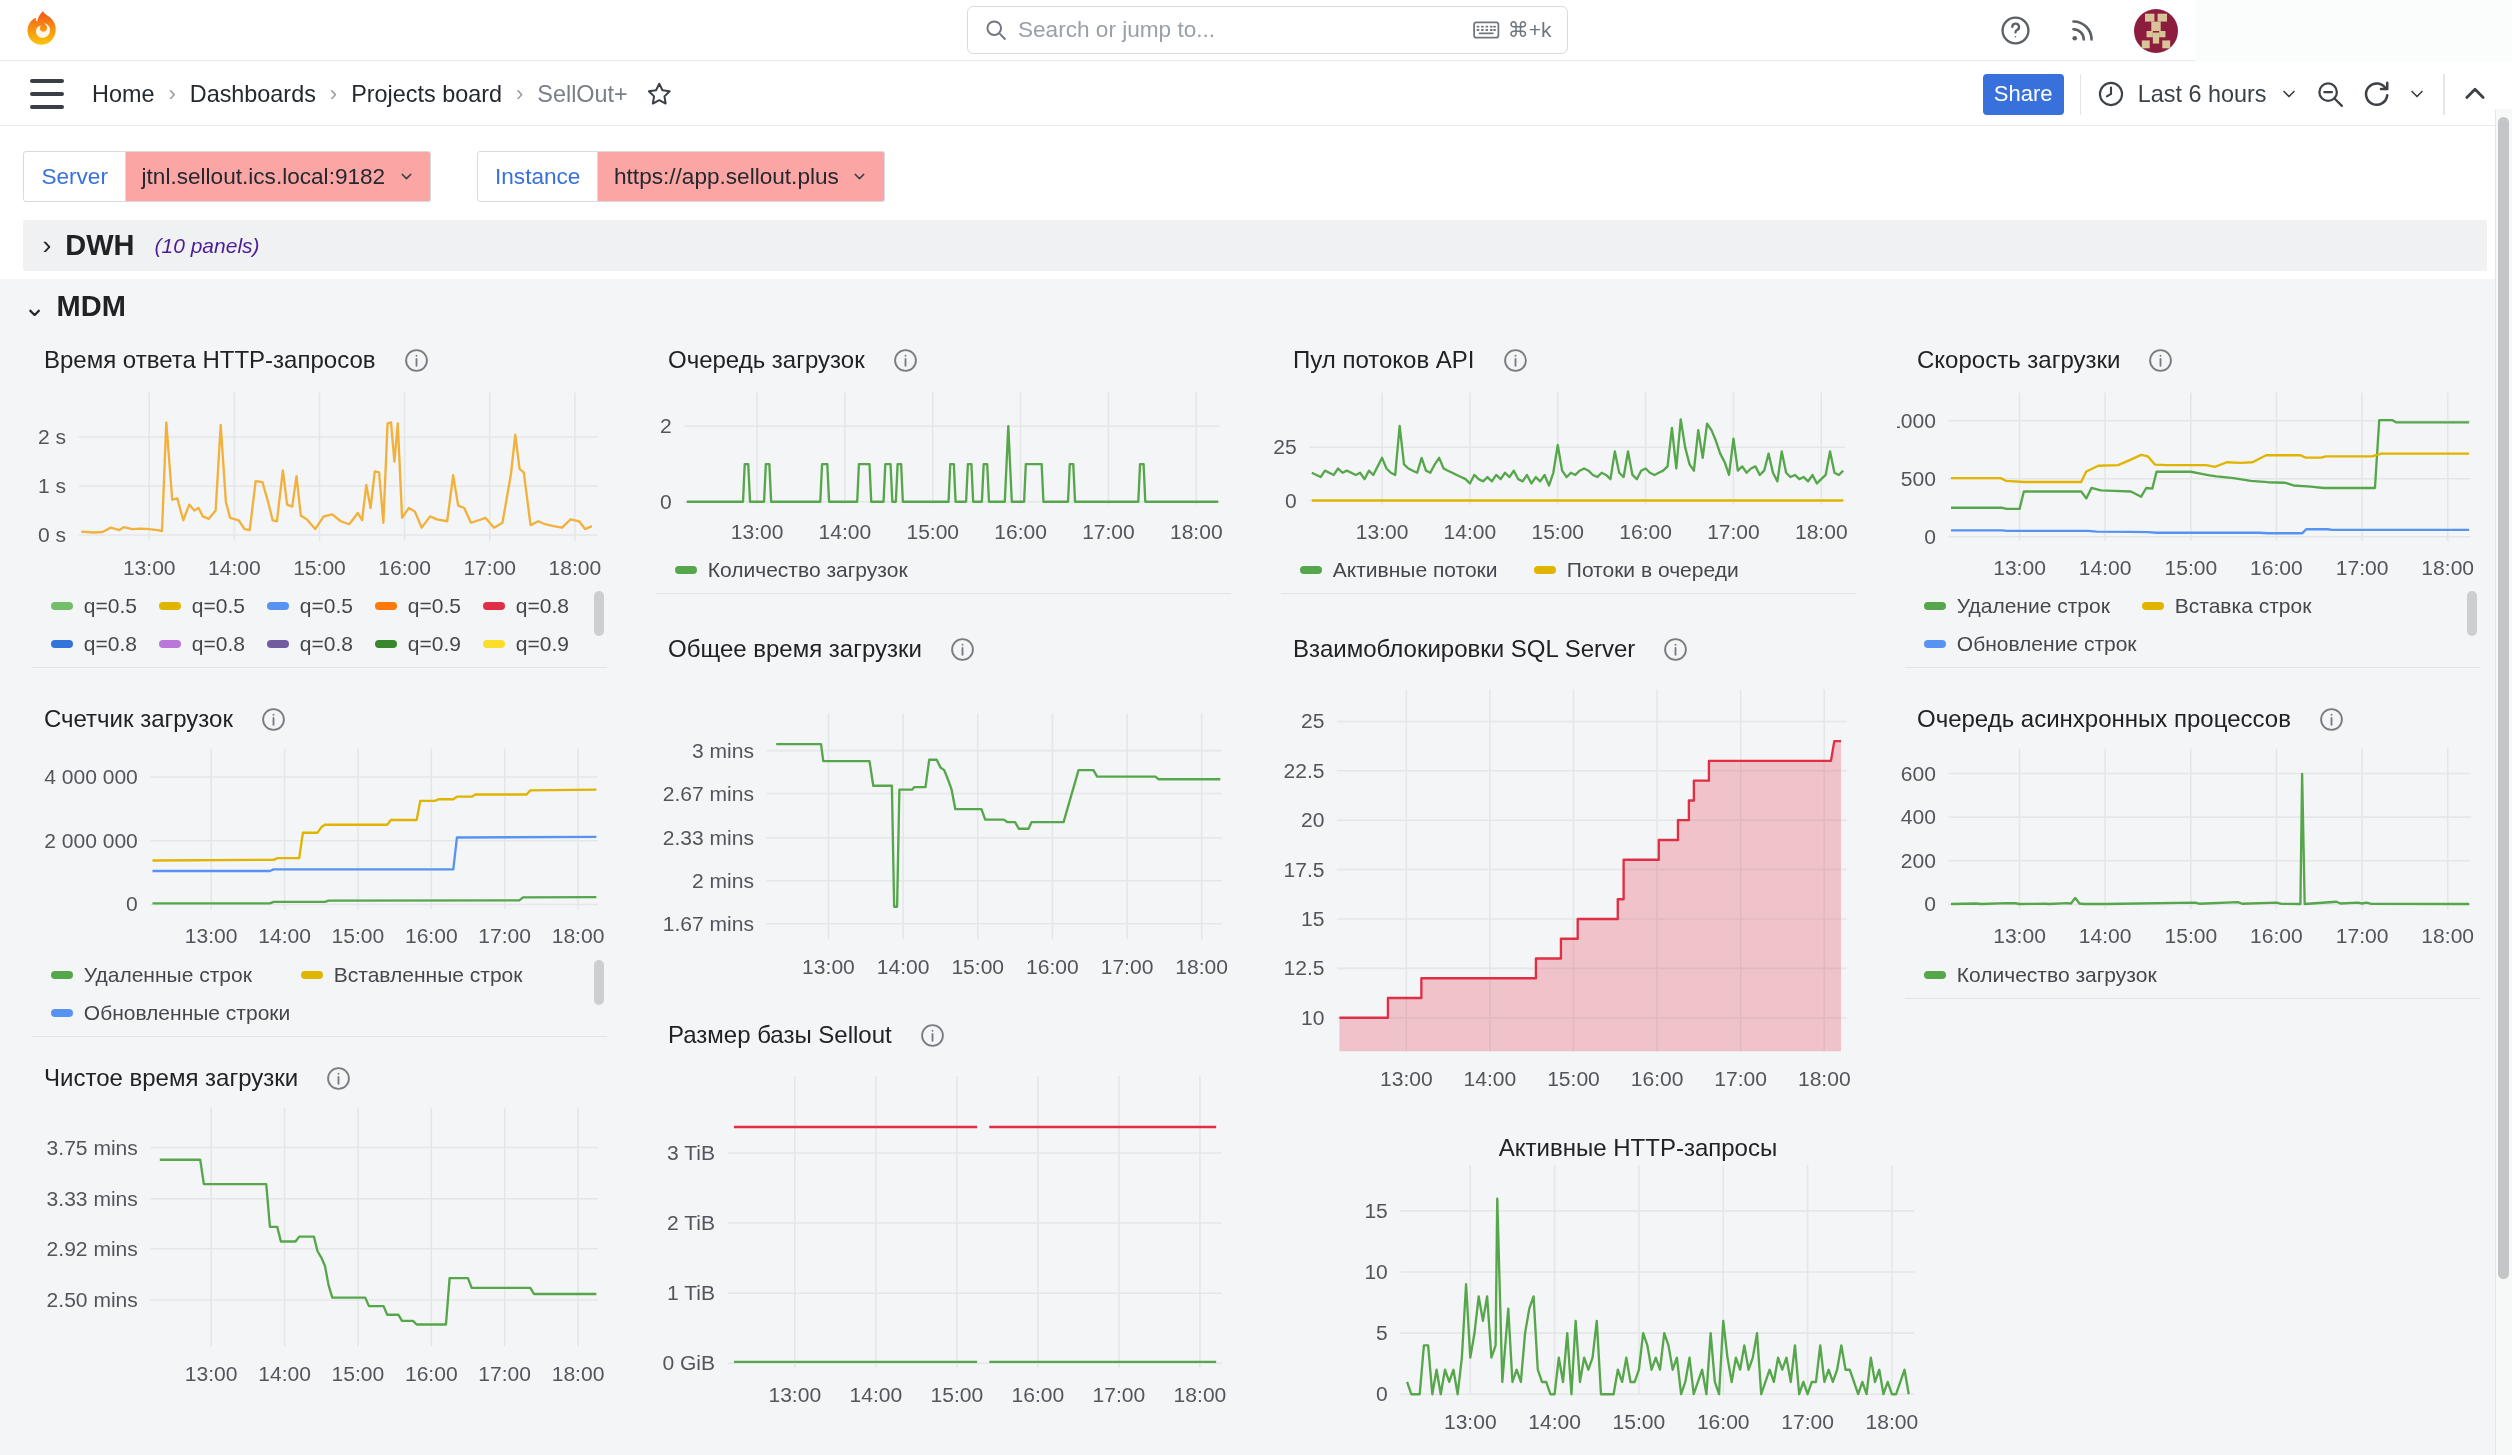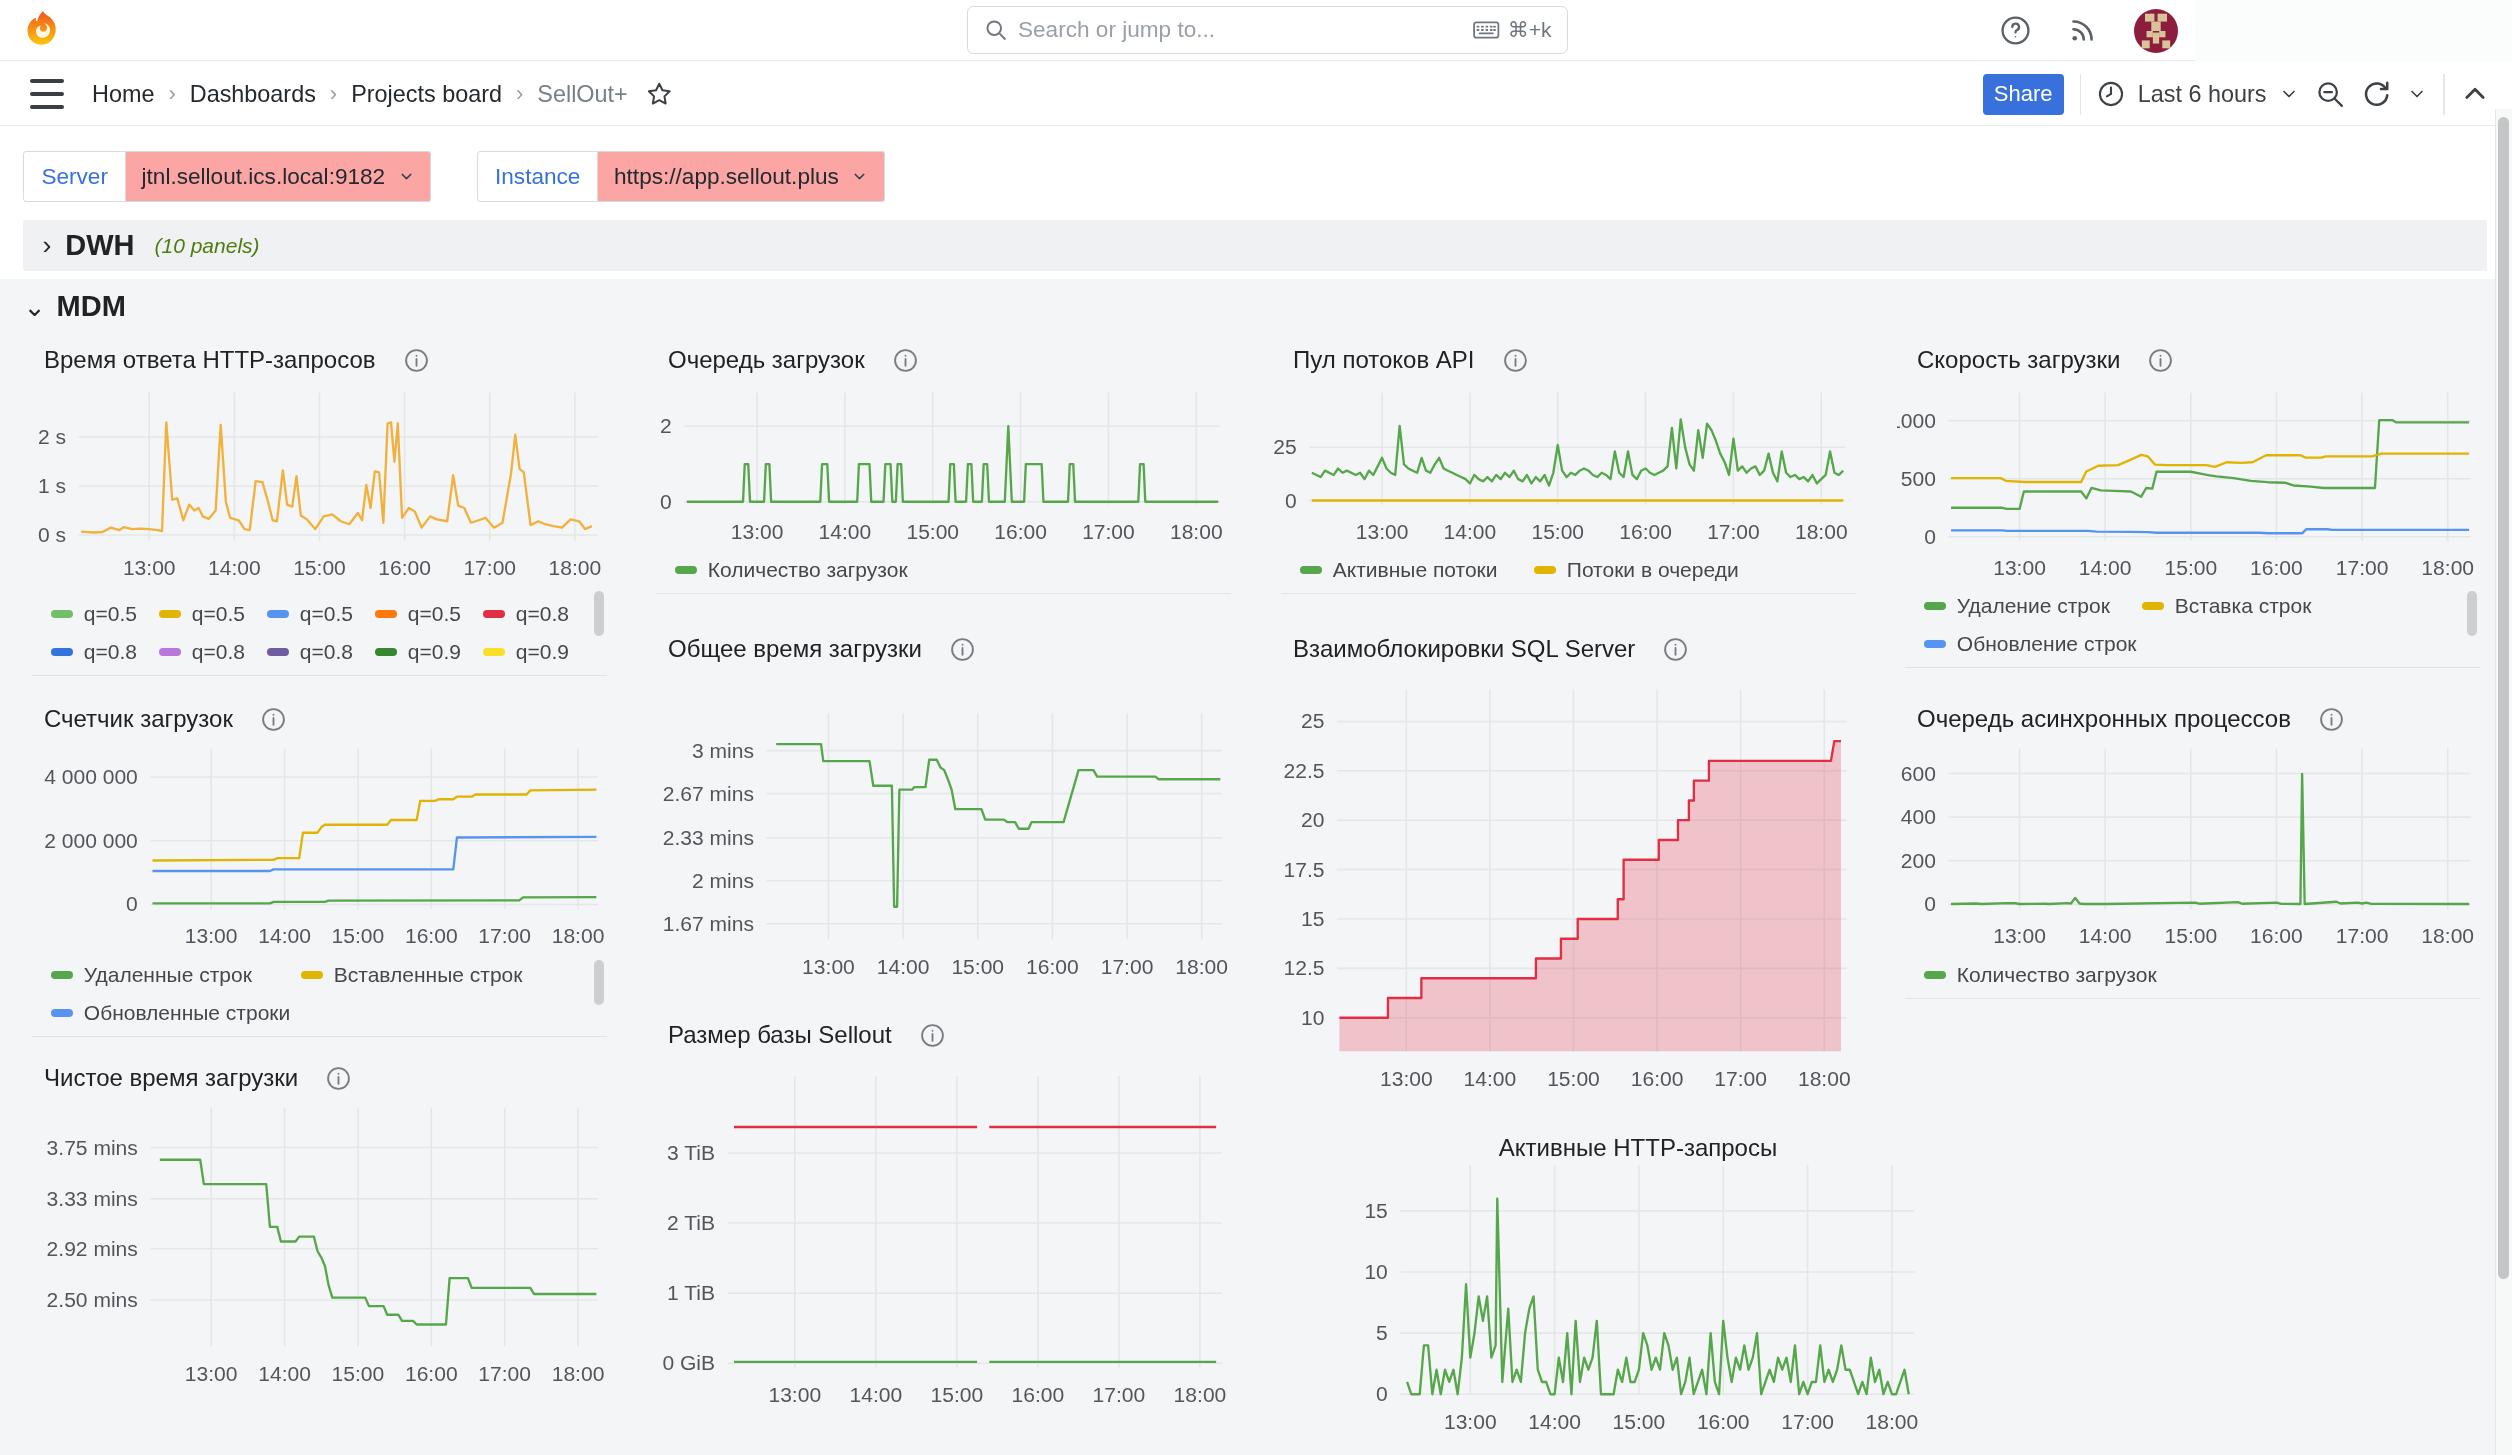--- a/index.html
+++ b/index.html
@@ -32,21 +32,21 @@
   .subzone{position:absolute;left:0;top:126px;width:2512px;height:153px;background:#ffffff;padding-left:25px;}
   .var-group{position:absolute;top:25px;display:flex;}
   .var-label{background:#fff;border:1.6px solid #d8dadb;border-radius:3.1px 0 0 3.1px;color:#3871dc;
     font-size:22.6px;display:flex;align-items:center;padding:0 17px;height:51px;}
   .var-value{background:#fca5a5;border:1.6px solid #d8dadb;border-left:none;border-radius:0 3.1px 3.1px 0;color:#24292e;
     font-size:22.6px;display:flex;align-items:center;gap:12.5px;padding:0 15.6px;height:51px;cursor:pointer;}
   .dwh-row{position:absolute;left:23.4px;top:94px;width:2464px;height:51px;background:#eff1f2;border-radius:3.1px;
     display:flex;align-items:center;padding-left:19px;cursor:pointer;}
   .dwh-row .chev{color:#24292e;font-size:26.5px;margin-right:14px;}
   .row-title{font-size:29px;font-weight:bold;color:#202226;}
-  .row-note{font-size:21px;font-style:italic;color:#4d7c0f;margin-left:20px;}
+  .row-note{font-size:21px;font-style:italic;color:#4c1d95;margin-left:20px;}
   
   .canvas{position:absolute;left:0;top:279px;width:2495px;height:1177px;background:#f4f5f6;}
   .mdm-head{position:absolute;left:23.4px;top:11px;display:flex;align-items:center;cursor:pointer;}
   .mdm-head .chev{color:#24292e;font-size:26.5px;margin-right:11px;}
   
   .panel{position:absolute;}
   .panel-header{position:absolute;left:20px;top:11px;display:flex;align-items:center;gap:28px;z-index:2;}
   .panel-header.center{left:0;width:100%;justify-content:center;}
   .panel-title{font-size:24px;font-weight:500;color:#202226;margin:0;cursor:pointer;white-space:nowrap;}
   .plot-svg{position:absolute;left:0;top:0;}
@@ -230,21 +230,21 @@
           <text x="54" y="139.91970802919707" text-anchor="end" class="axis-lbl">2 s</text>
           <text x="160.61967213114758" y="308" text-anchor="middle" class="axis-lbl">13:00</text>
           <text x="269.80000000000007" y="308" text-anchor="middle" class="axis-lbl">14:00</text>
           <text x="378.9803278688525" y="308" text-anchor="middle" class="axis-lbl">15:00</text>
           <text x="488.160655737705" y="308" text-anchor="middle" class="axis-lbl">16:00</text>
           <text x="597.3409836065574" y="308" text-anchor="middle" class="axis-lbl">17:00</text>
           <text x="706.5213114754099" y="308" text-anchor="middle" class="axis-lbl">18:00</text>
           <polyline points="73.3,252.1 89.7,253.3 100.6,252.7 111.5,247.1 122.4,250.2 127.9,246.4 138.8,248.9 149.7,248.3 160.6,248.9 171.5,250.2 177.0,251.4 182.5,112.1 190.1,211.3 196.6,209.4 204.3,237.6 211.9,217.5 218.5,225.1 223.9,221.9 229.4,232.6 237.0,235.8 245.8,225.1 252.3,115.2 258.9,213.8 264.3,234.5 275.3,237.6 282.9,248.9 289.5,250.2 297.1,187.4 305.8,188.7 313.5,215.7 318.9,237.6 324.4,238.9 332.0,173.6 337.5,217.5 344.0,220.1 349.5,181.1 355.0,231.4 362.6,236.4 373.5,248.9 384.4,232.6 395.4,230.1 406.3,238.9 417.2,242.7 428.1,228.2 433.6,237.6 439.0,192.4 444.5,221.9 449.9,174.9 455.4,176.1 460.9,240.8 466.3,113.3 470.7,112.1 475.1,162.3 479.4,113.3 484.9,234.5 493.6,221.9 501.3,226.3 510.0,247.1 520.9,232.6 529.6,236.4 542.8,238.9 550.4,179.9 556.9,218.8 564.6,221.9 573.3,240.8 583.1,237.6 591.9,234.5 602.8,247.1 613.7,240.8 624.6,178.0 630.1,127.8 635.6,171.7 641.0,176.1 649.7,243.9 659.6,238.9 668.3,242.7 679.2,245.2 690.1,247.1 701.1,236.4 712.0,238.9 719.6,248.9 728.4,245.2" fill="none" stroke="#f2b13d" stroke-width="3" stroke-linejoin="round"></polyline>
         </svg>
         <div class="legend-wrap" style="top: 254px;">
-          <div class="legend-grid" style="grid-template-columns: repeat(5, 108px); margin-top: 8px;">
+          <div class="legend-grid" style="grid-template-columns: repeat(5, 108px);">
             <div class="legend-item">
               <span class="legend-dot" style="background: rgb(115, 191, 105);"></span>
               <span class="legend-label">q=0.5</span>
             </div>
             <div class="legend-item">
               <span class="legend-dot" style="background: rgb(224, 180, 0);"></span>
               <span class="legend-label">q=0.5</span>
             </div>
             <div class="legend-item">
               <span class="legend-dot" style="background: rgb(87, 148, 242);"></span>

